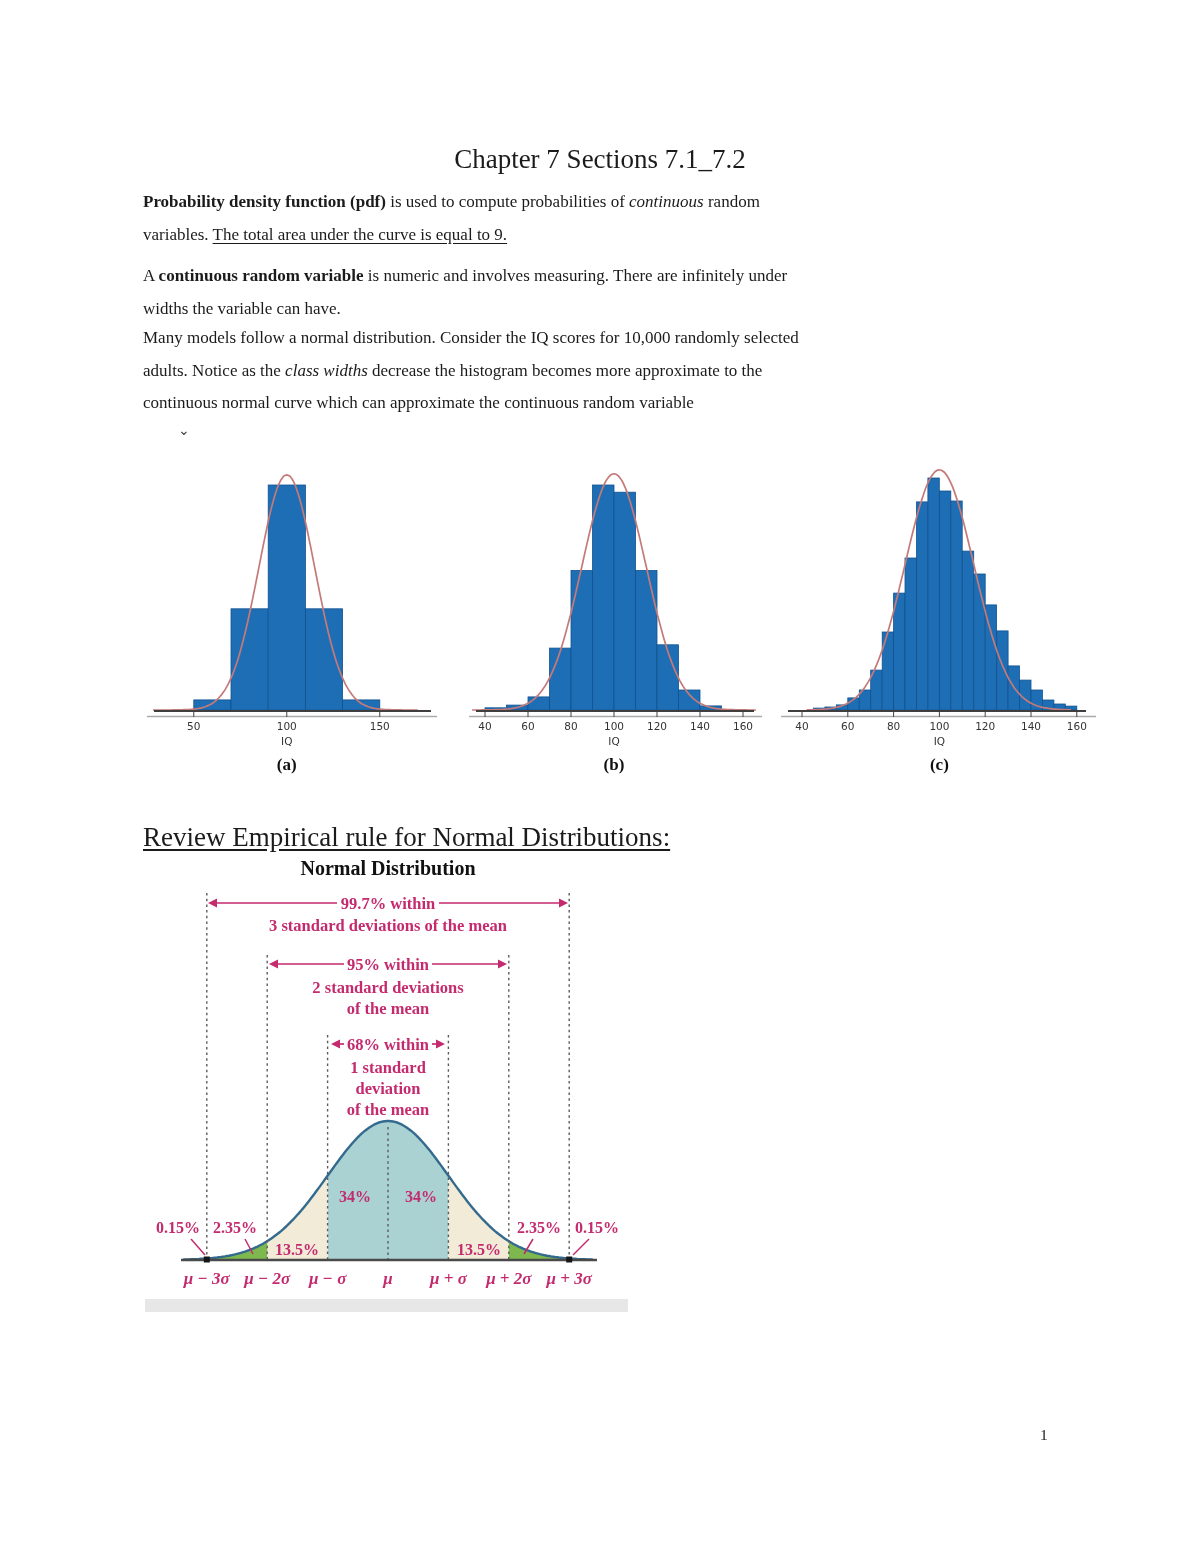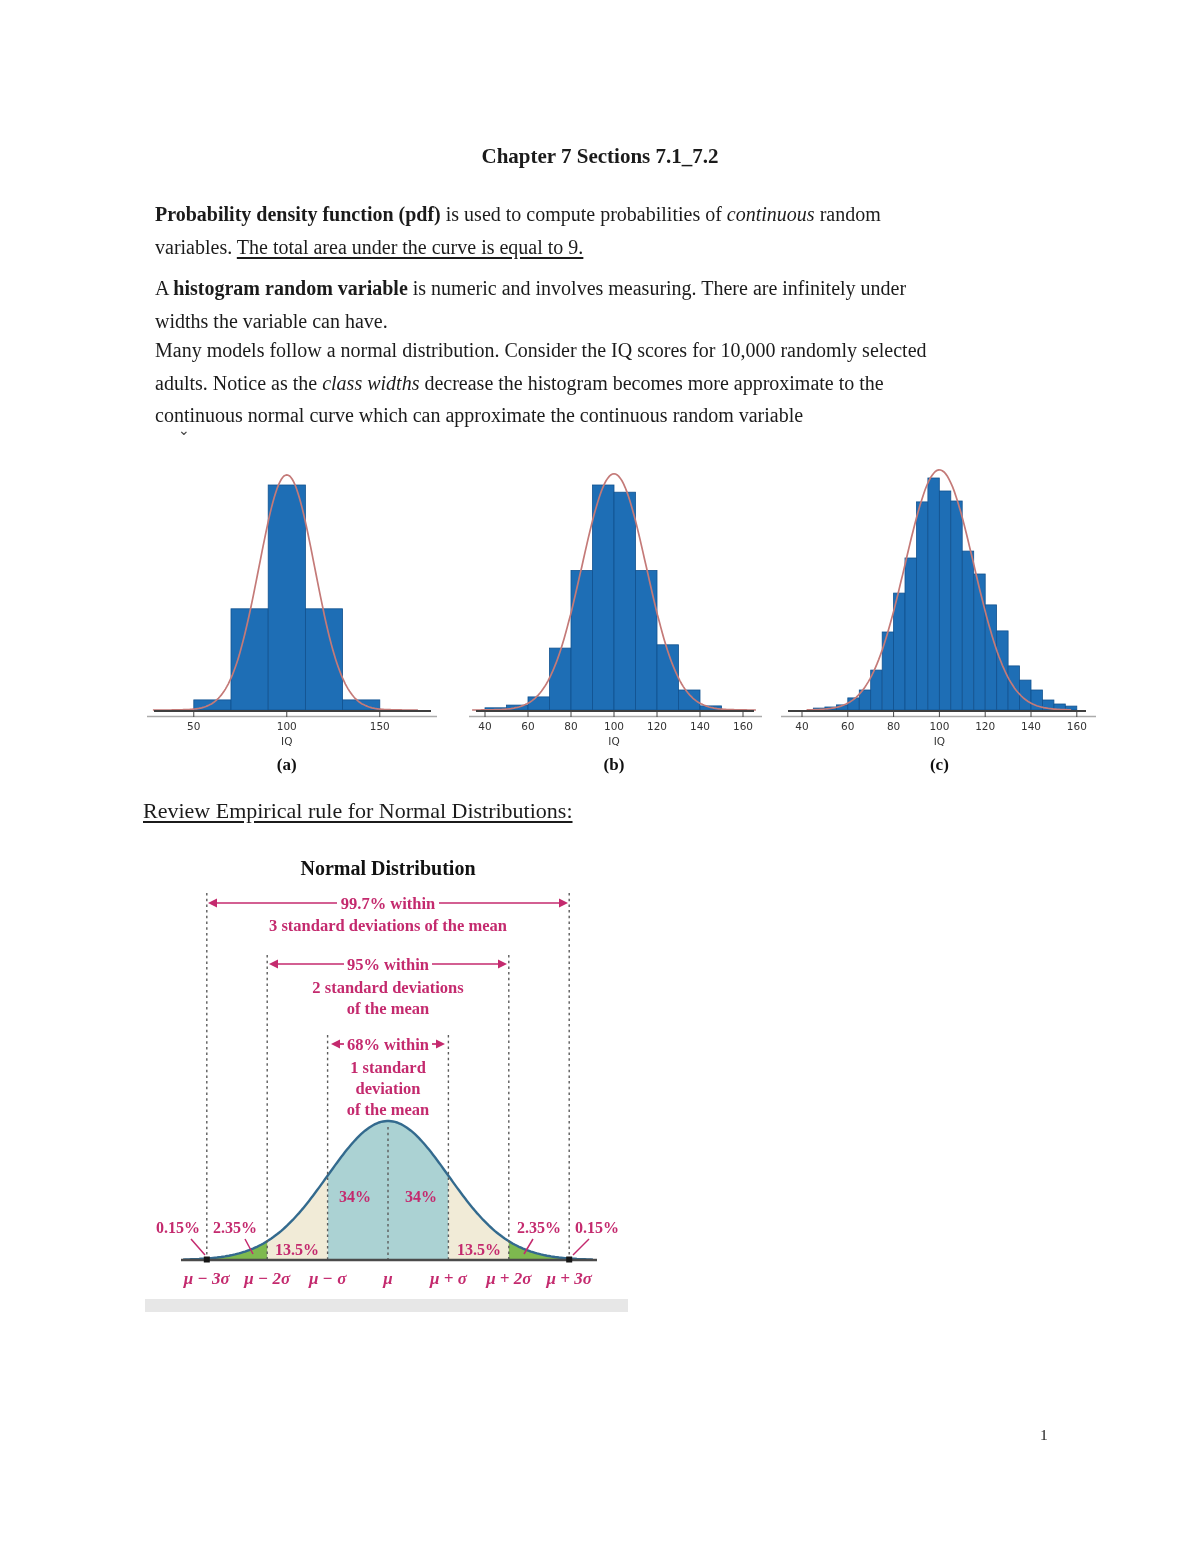--- a/index.html
+++ b/index.html
@@ -1,43 +1,43 @@
 <!DOCTYPE html>
 <html><head>
 <meta charset="utf-8">
 <style>
   html,body{margin:0;padding:0;background:#fff;}
   .page{position:relative;width:1200px;height:1553px;background:#fff;overflow:hidden;
         font-family:"Liberation Serif",serif;color:#1b1b1b;}
-  .title{position:absolute;top:144px;left:0;width:100%;text-align:center;font-size:21px;font-weight:bold;}
-  .para{position:absolute;left:143px;width:924px;font-size:20px;line-height:32.5px;margin:12px;}
+  .title{position:absolute;top:144px;left:0;width:100%;text-align:center;font-size:27px;}
+  .para{position:absolute;left:143px;width:924px;font-size:17px;line-height:32.5px;margin:0;}
   #p1{top:186px}#p2{top:260px}#p3{top:322px}
   .b{font-weight:bold}.i{font-style:italic}
   .u{text-decoration:underline;text-underline-offset:3px;}
   .figure{position:absolute;left:0;top:0;width:0;height:0;}
   .cursor-mark{position:absolute;left:178px;top:422px;font-size:14px;color:#444;}
   .chart{position:absolute;top:450px;}
   #chart-a{left:146px}#chart-b{left:466px}#chart-c{left:778px}
-  .h2{position:absolute;left:143px;top:798px;font-size:22px;text-decoration:underline;text-underline-offset:3px;}
+  .h2{position:absolute;left:143px;top:822px;font-size:27px;text-decoration:underline;text-underline-offset:3px;}
   #diagram{position:absolute;left:145px;top:843px;width:500px;height:475px;text-decoration:underline;}
   .pagenum{position:absolute;left:1040px;top:1426px;font-size:15.5px;}
   .ticklbl{font-family:"DejaVu Sans",sans-serif;font-size:10.5px;fill:#333;}
   .caption{font-family:"Liberation Serif",serif;font-weight:bold;font-size:17px;fill:#101010;}
   .dtitle{font-family:"Liberation Serif",serif;font-weight:bold;font-size:20px;}
   .dlab{font-family:"Liberation Serif",serif;font-weight:bold;font-size:16.5px;}
   .dpct{font-family:"Liberation Serif",serif;font-weight:bold;font-size:16px;}
   .daxis{font-family:"Liberation Serif",serif;font-weight:bold;font-style:italic;font-size:17px;}
 </style>
 </head>
 <body>
 
 <div class="page">
   <div class="title">Chapter 7 Sections 7.1_7.2</div>
   <p class="para" id="p1"><span class="b">Probability density function (pdf)</span><span class=""> is used to compute probabilities of </span><span class="i">continuous</span><span class=""> random</span><br><span class="">variables. </span><span class="u">The total area under the curve is equal to 9.</span></p>
-  <p class="para" id="p2"><span class="">A </span><span class="b">histogram random variable</span><span class=""> is numeric and involves measuring. There are infinitely under</span><br><span class="">widths the variable can have.</span></p>
+  <p class="para" id="p2"><span class="">A </span><span class="b">continuous random variable</span><span class=""> is numeric and involves measuring. There are infinitely under</span><br><span class="">widths the variable can have.</span></p>
   <p class="para" id="p3"><span class="">Many models follow a normal distribution. Consider the IQ scores for 10,000 randomly selected</span><br><span class="">adults. Notice as the </span><span class="i">class widths</span><span class=""> decrease the histogram becomes more approximate to the</span><br><span class="">continuous normal curve which can approximate the continuous random variable</span></p>
 
   <div class="figure">
     <span class="cursor-mark">⌄</span>
     <div class="chart" id="chart-a"><svg width="300" height="330" viewBox="0 0 300 330">
           <g>
             <rect x="47.8" y="249.9" width="37.2" height="10.1" fill="#1e6eb5" stroke="#11528f" stroke-width="0.8"></rect>
             <rect x="85.0" y="158.8" width="37.2" height="101.3" fill="#1e6eb5" stroke="#11528f" stroke-width="0.8"></rect>
             <rect x="122.2" y="35.0" width="37.2" height="225.0" fill="#1e6eb5" stroke="#11528f" stroke-width="0.8"></rect>
             <rect x="159.4" y="158.8" width="37.2" height="101.3" fill="#1e6eb5" stroke="#11528f" stroke-width="0.8"></rect>

